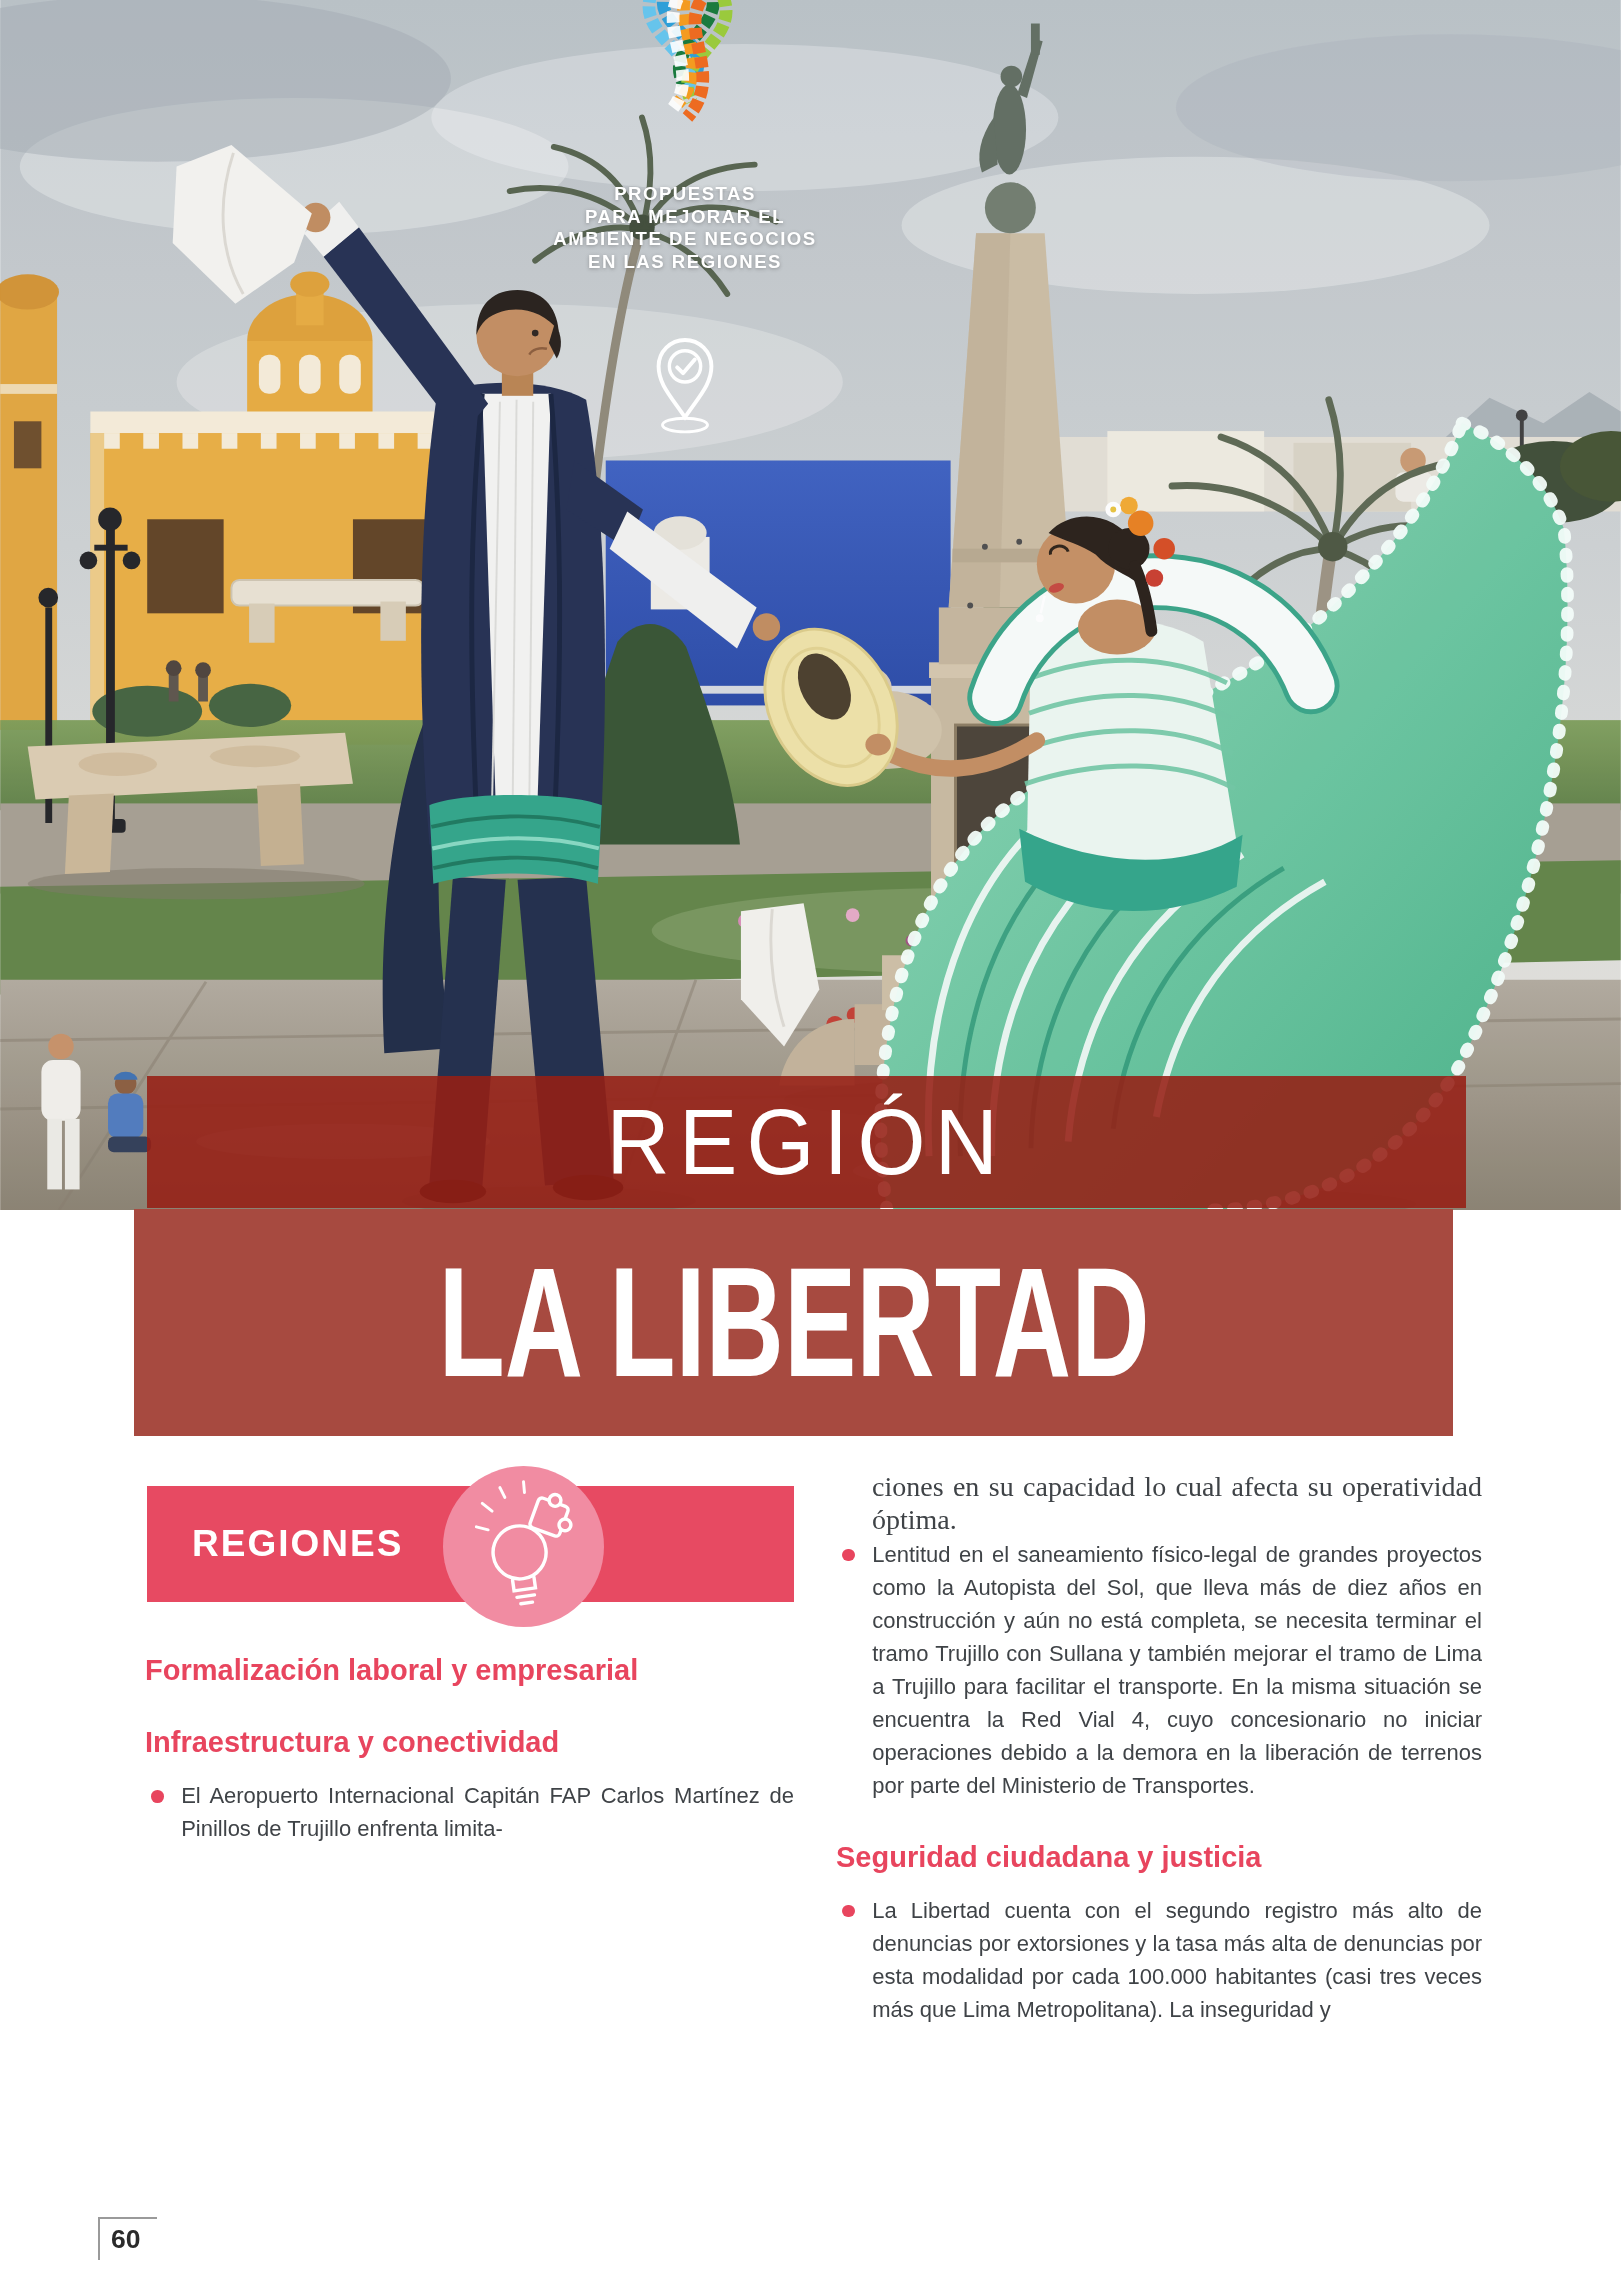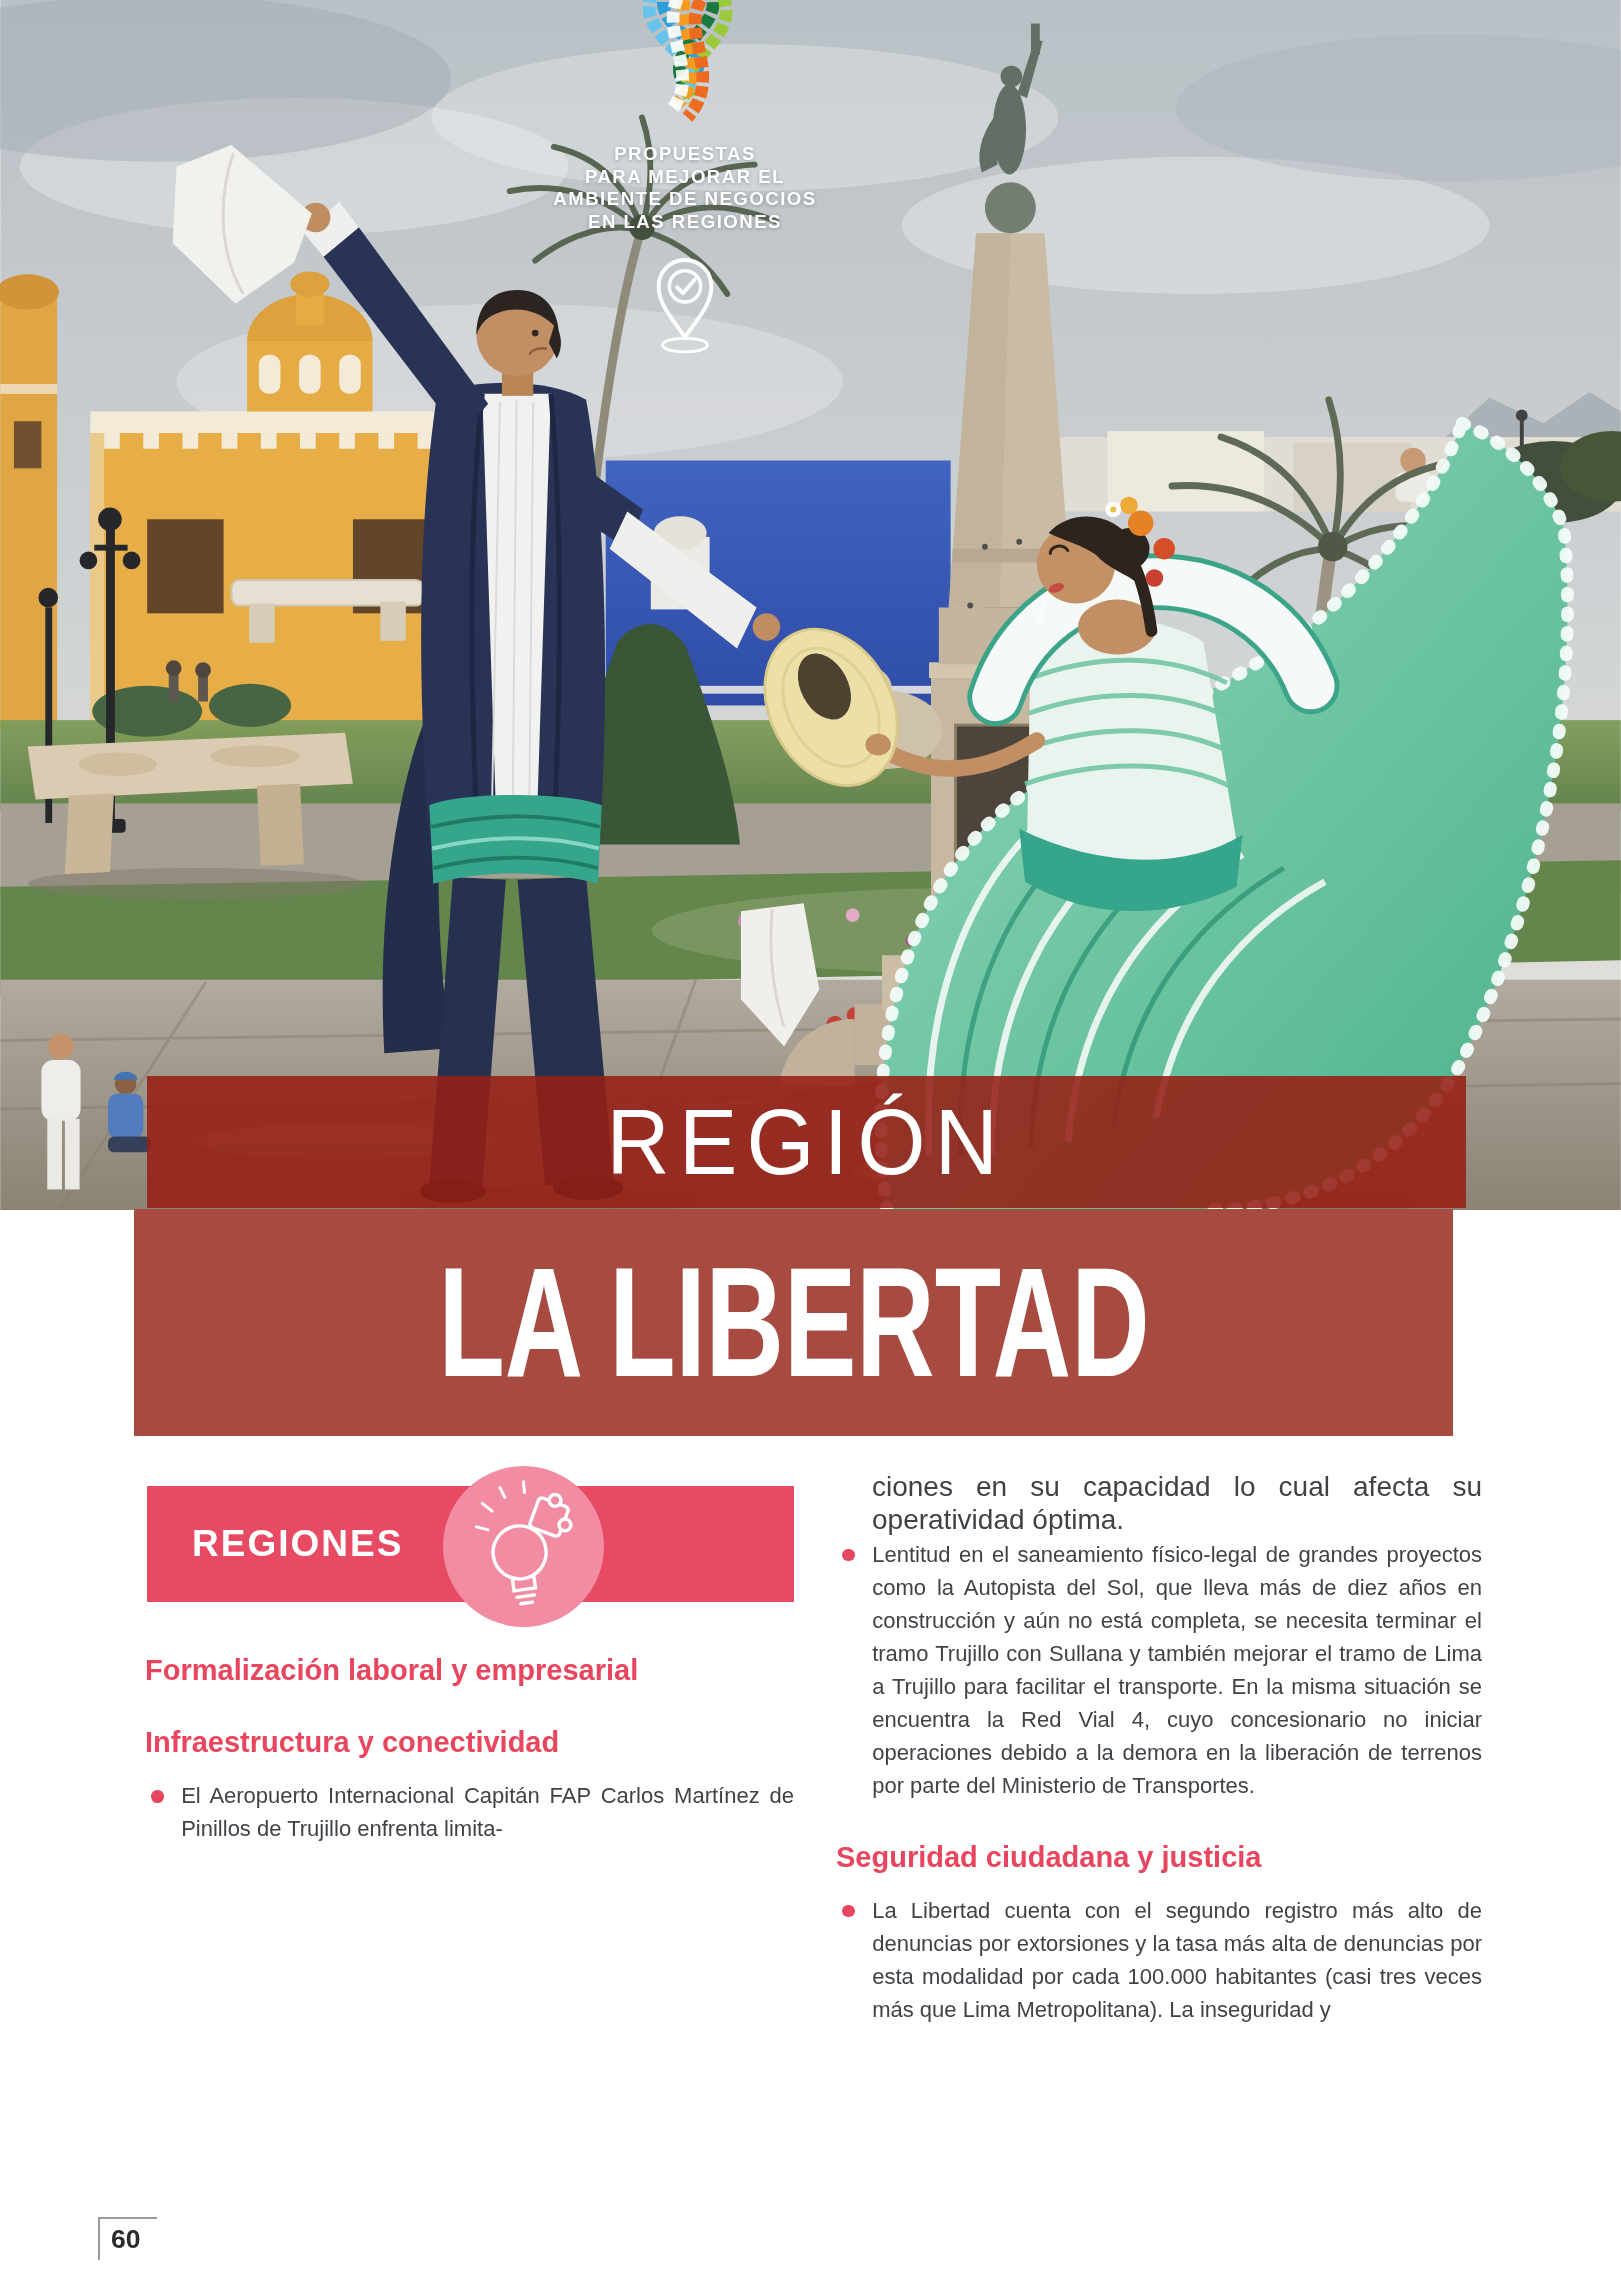--- a/index.html
+++ b/index.html
@@ -11,21 +11,21 @@
   }
   html,body{margin:0;padding:0;background:#ffffff;}
   .page{
     position:relative;width:1621px;height:2293px;background:#ffffff;
     font-family:"Liberation Sans",sans-serif;overflow:hidden;
   }
   .photo{position:absolute;left:0;top:0;width:1621px;height:1210px;display:block;}
   
   .logo-block{
     position:absolute;left:0;top:0;width:1370px;display:flex;flex-direction:column;
-    align-items:center;pointer-events:none;
+    align-items:center;pointer-events:none;gap:40px;
   }
   .logo-braid{margin-top:-5.9px;}
   .logo-lines{margin-top:5.9px;text-align:center;}
   .logo-line{
     color:#ffffff;font-weight:bold;font-size:18.6px;line-height:22.5px;letter-spacing:1.5px;
     text-shadow:0 1px 3.9px rgba(80,80,80,.45);
   }
   .logo-pin{margin-top:13.7px;}
   
   .kicker-band{
@@ -58,20 +58,21 @@
   .column{position:absolute;width:649px;}
   .column-left{left:145px;top:1654px;}
   .column-right{left:836px;top:1470px;width:646px;}
   .col-section{margin-bottom:39px;}
   .section-heading{
     margin:0 0 19.6px 0;font-size:29px;font-weight:bold;color:var(--accent);line-height:1.15;
   }
   .continuation{
     margin:0 0 2px 36px;font-size:28px;line-height:33px;color:var(--body-color);
     text-align:justify;
+    font-family:Liberation Serif, serif;
   }
   .bullet{display:flex;align-items:flex-start;margin-bottom:2px;}
   .dot{
     flex:none;width:12.7px;height:12.7px;border-radius:50%;background:var(--accent);
     margin:10.8px 0 0 5.9px;
   }
   .btext{
     margin-left:17.6px;font-size:22px;line-height:33px;color:var(--body-color);
     text-align:justify;
   }

